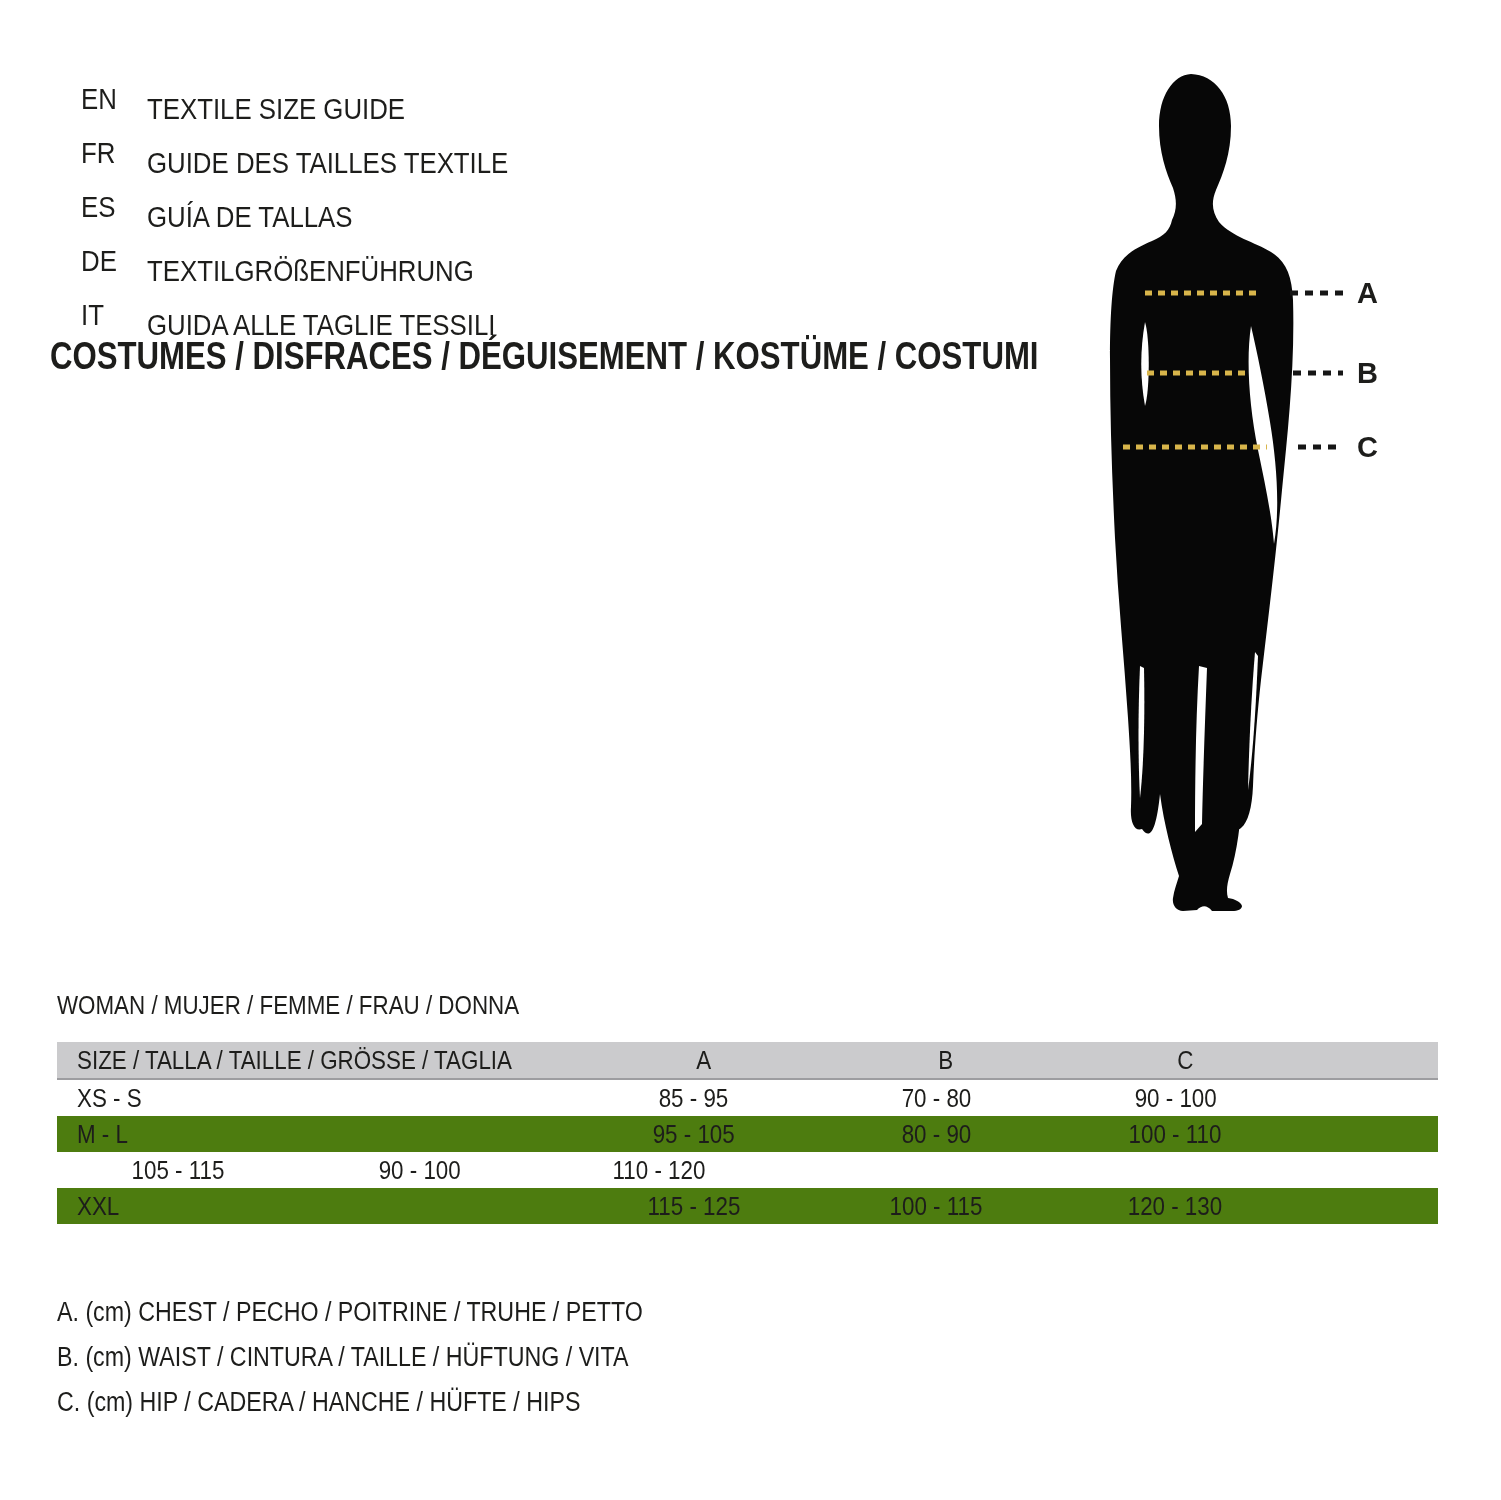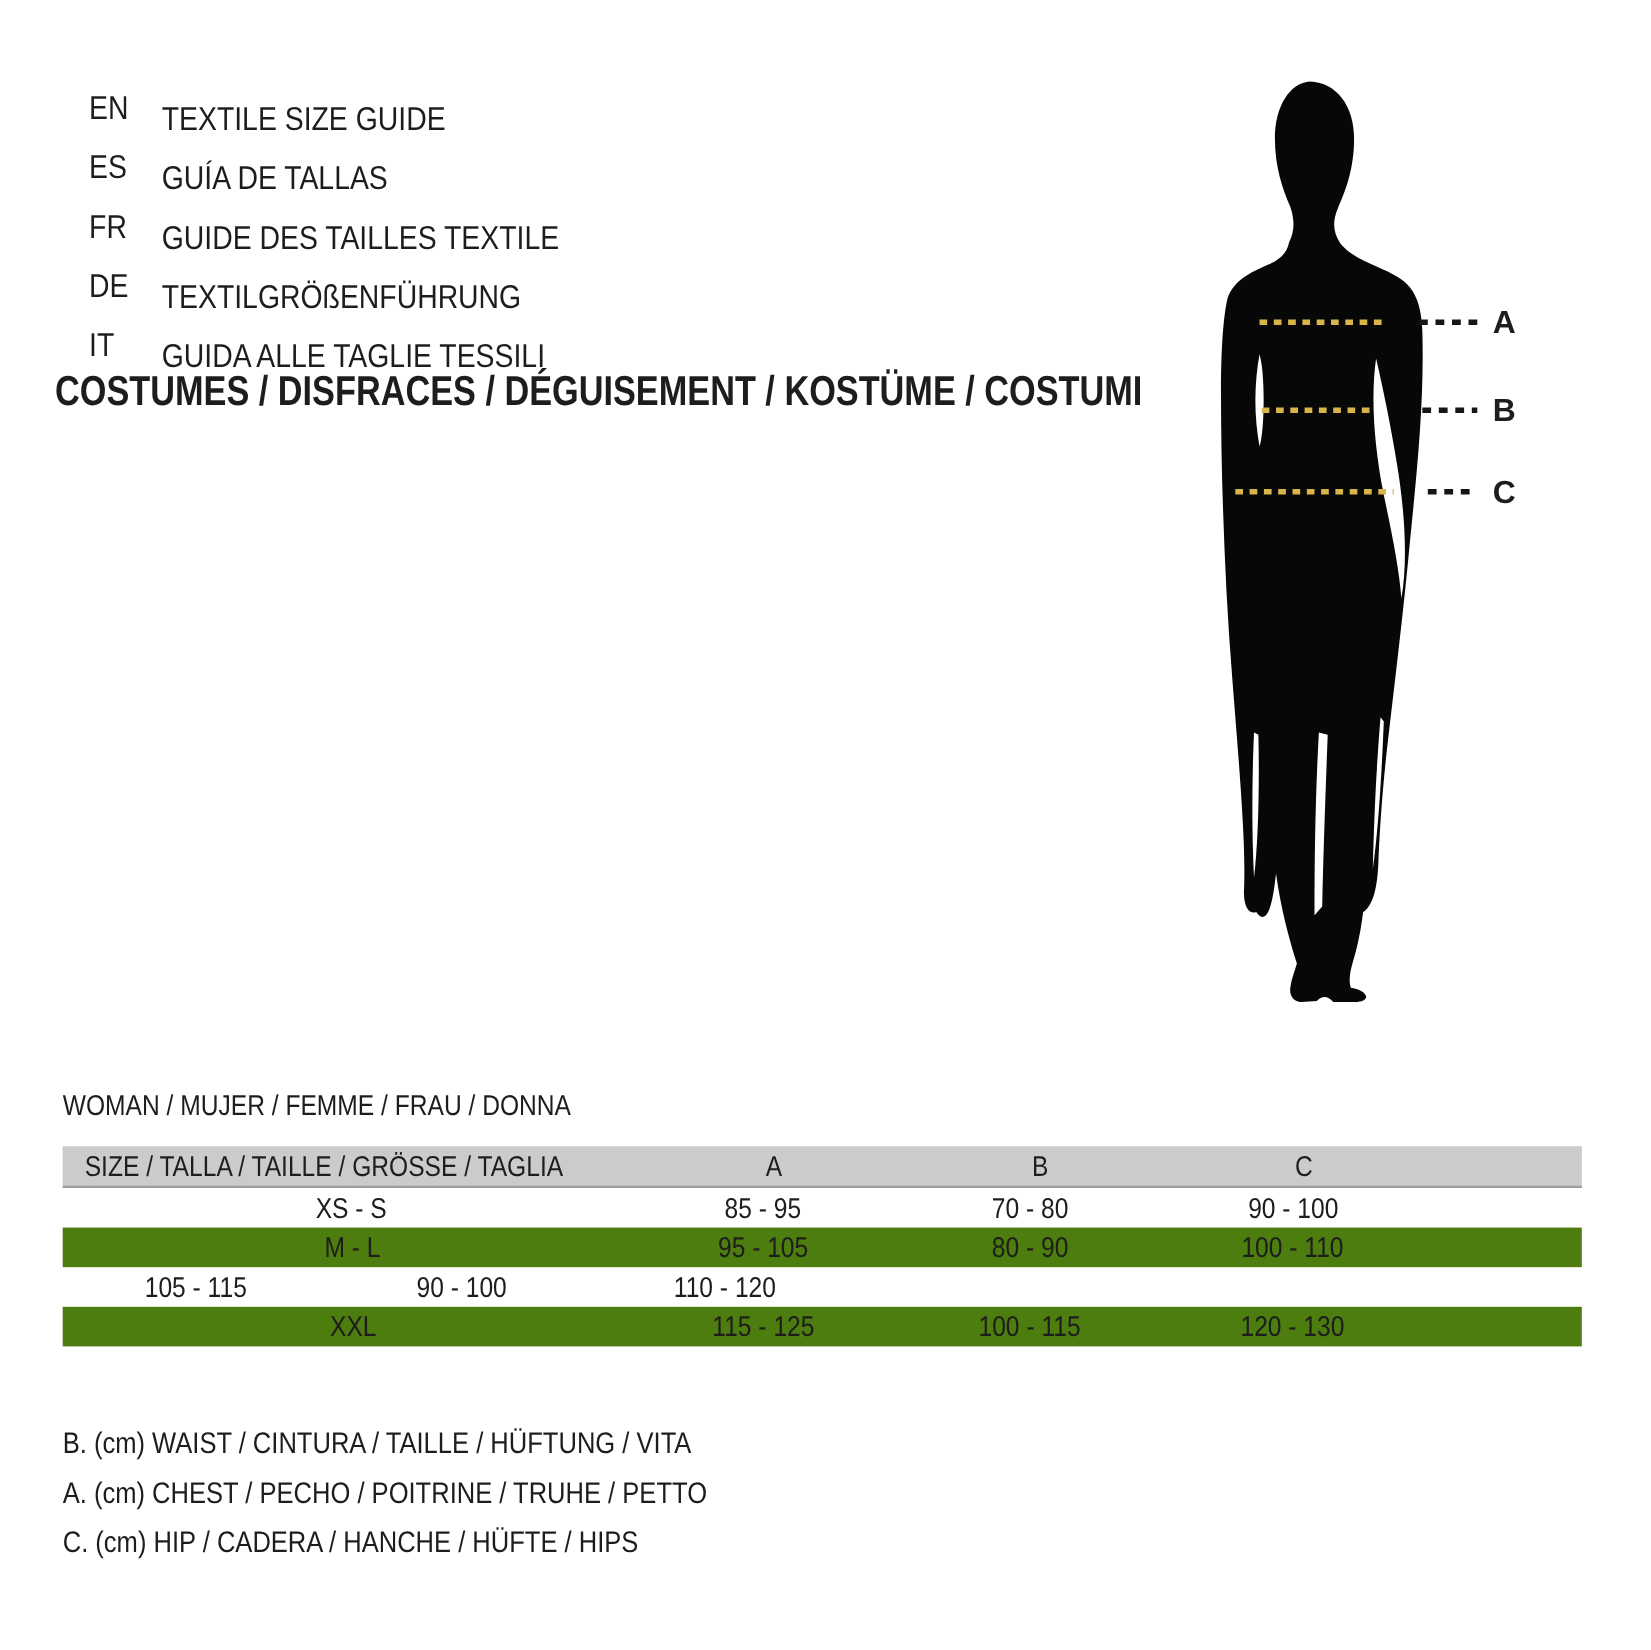--- a/index.html
+++ b/index.html
@@ -38,43 +38,43 @@
     display: flex; align-items: center;
     height: 36px; font-size: 26px;
     padding-right: 5.4%;
   }
   .t-header {
     height: 38px;
     background: #cbcbcd;
     border-bottom: 2px solid #9d9da0;
   }
   .t-row.alt { background: #4d7c0f; }
-  .c-size { flex: 0 0 39.5%; padding-left: 20px; text-align: center; }
+  .c-size { flex: 0 0 39.5%; padding-left: 20px; text-align: left; }
   .c-a    { flex: 0 0 18.5%; text-align: center; }
   .c-b    { flex: 0 0 18.6%; text-align: center; }
   .c-c    { flex: 0 0 18.0%; text-align: center; }
 
   .legend-block { position: absolute; left: 57px; top: 1290px; }
   .legend-row   { line-height: 45px; font-size: 27px; }
 </style>
 </head>
 <body>
 
 <div class="lang-block">
   <div class="lang-row">
     <span class="lang-code"><span class="cx">EN</span></span>
     <span class="lang-title"><span class="cx">TEXTILE SIZE GUIDE</span></span>
   </div>
   <div class="lang-row">
+    <span class="lang-code"><span class="cx">FR</span></span>
+    <span class="lang-title"><span class="cx">GUIDE DES TAILLES TEXTILE</span></span>
+  </div>
+  <div class="lang-row">
     <span class="lang-code"><span class="cx">ES</span></span>
     <span class="lang-title"><span class="cx">GUÍA DE TALLAS</span></span>
-  </div>
-  <div class="lang-row">
-    <span class="lang-code"><span class="cx">FR</span></span>
-    <span class="lang-title"><span class="cx">GUIDE DES TAILLES TEXTILE</span></span>
   </div>
   <div class="lang-row">
     <span class="lang-code"><span class="cx">DE</span></span>
     <span class="lang-title"><span class="cx">TEXTILGRÖßENFÜHRUNG</span></span>
   </div>
   <div class="lang-row">
     <span class="lang-code"><span class="cx">IT</span></span>
     <span class="lang-title"><span class="cx">GUIDA ALLE TAGLIE TESSILI</span></span>
   </div>
 </div>
@@ -174,21 +174,21 @@
   <div class="t-row alt">
     <span class="c-size"><span class="cx">XXL</span></span>
     <span class="c-a"><span class="cxc">115 - 125</span></span>
     <span class="c-b"><span class="cxc">100 - 115</span></span>
     <span class="c-c"><span class="cxc">120 - 130</span></span>
   </div>
 </div>
 
 <div class="legend-block">
   <div class="legend-row">
-    <span class="cx">B. (cm) WAIST / CINTURA / TAILLE / HÜFTUNG / VITA</span>
+    <span class="cx">A. (cm) CHEST / PECHO / POITRINE / TRUHE / PETTO</span>
   </div>
   <div class="legend-row">
-    <span class="cx">A. (cm) CHEST / PECHO / POITRINE / TRUHE / PETTO</span>
+    <span class="cx">B. (cm) WAIST / CINTURA / TAILLE / HÜFTUNG / VITA</span>
   </div>
   <div class="legend-row">
     <span class="cx">C. (cm) HIP / CADERA / HANCHE / HÜFTE / HIPS</span>
   </div>
 </div>
 
 </body></html>

